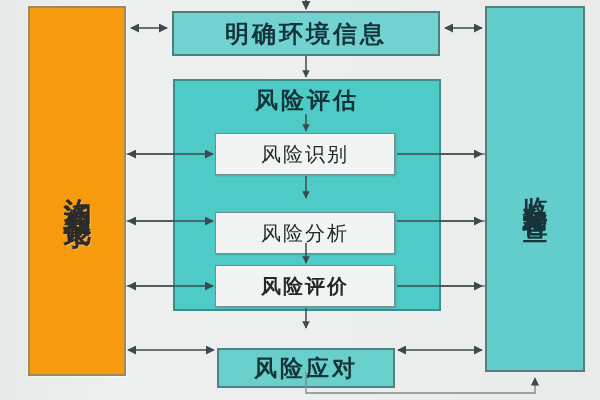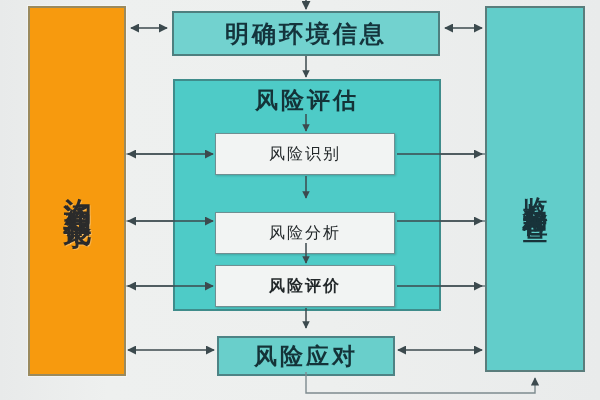--- a/index.html
+++ b/index.html
@@ -107,37 +107,37 @@
     font-size: 23px;
     font-weight: bold;
     letter-spacing: 3px;
     color: #143338;
   }
 
   
   .box-inner {
     background: #f2f4f3;
     border: 1px solid #6f8f92;
-    font-size: 16px;
+    font-size: 20px;
     letter-spacing: 2px;
     color: #23282a;
     width: 180px;
     left: 215px;
     height: 42px;
     box-shadow: 1px 1px 2px rgba(0,0,0,0.18);
     text-align: right;
   }
   .b-identify { top: 133px; }
   .b-analyze  { top: 212px; }
   .b-evaluate { top: 265px; font-weight: bold; }
 
   
   .box-response {
     left: 217px;
-    top: 336px;
+    top: 348px;
     width: 178px;
     height: 40px;
     background: #69cfcb;
     border: 2px solid #4e8385;
     font-size: 23px;
     font-weight: bold;
     letter-spacing: 3px;
     color: #143338;
   }
 

